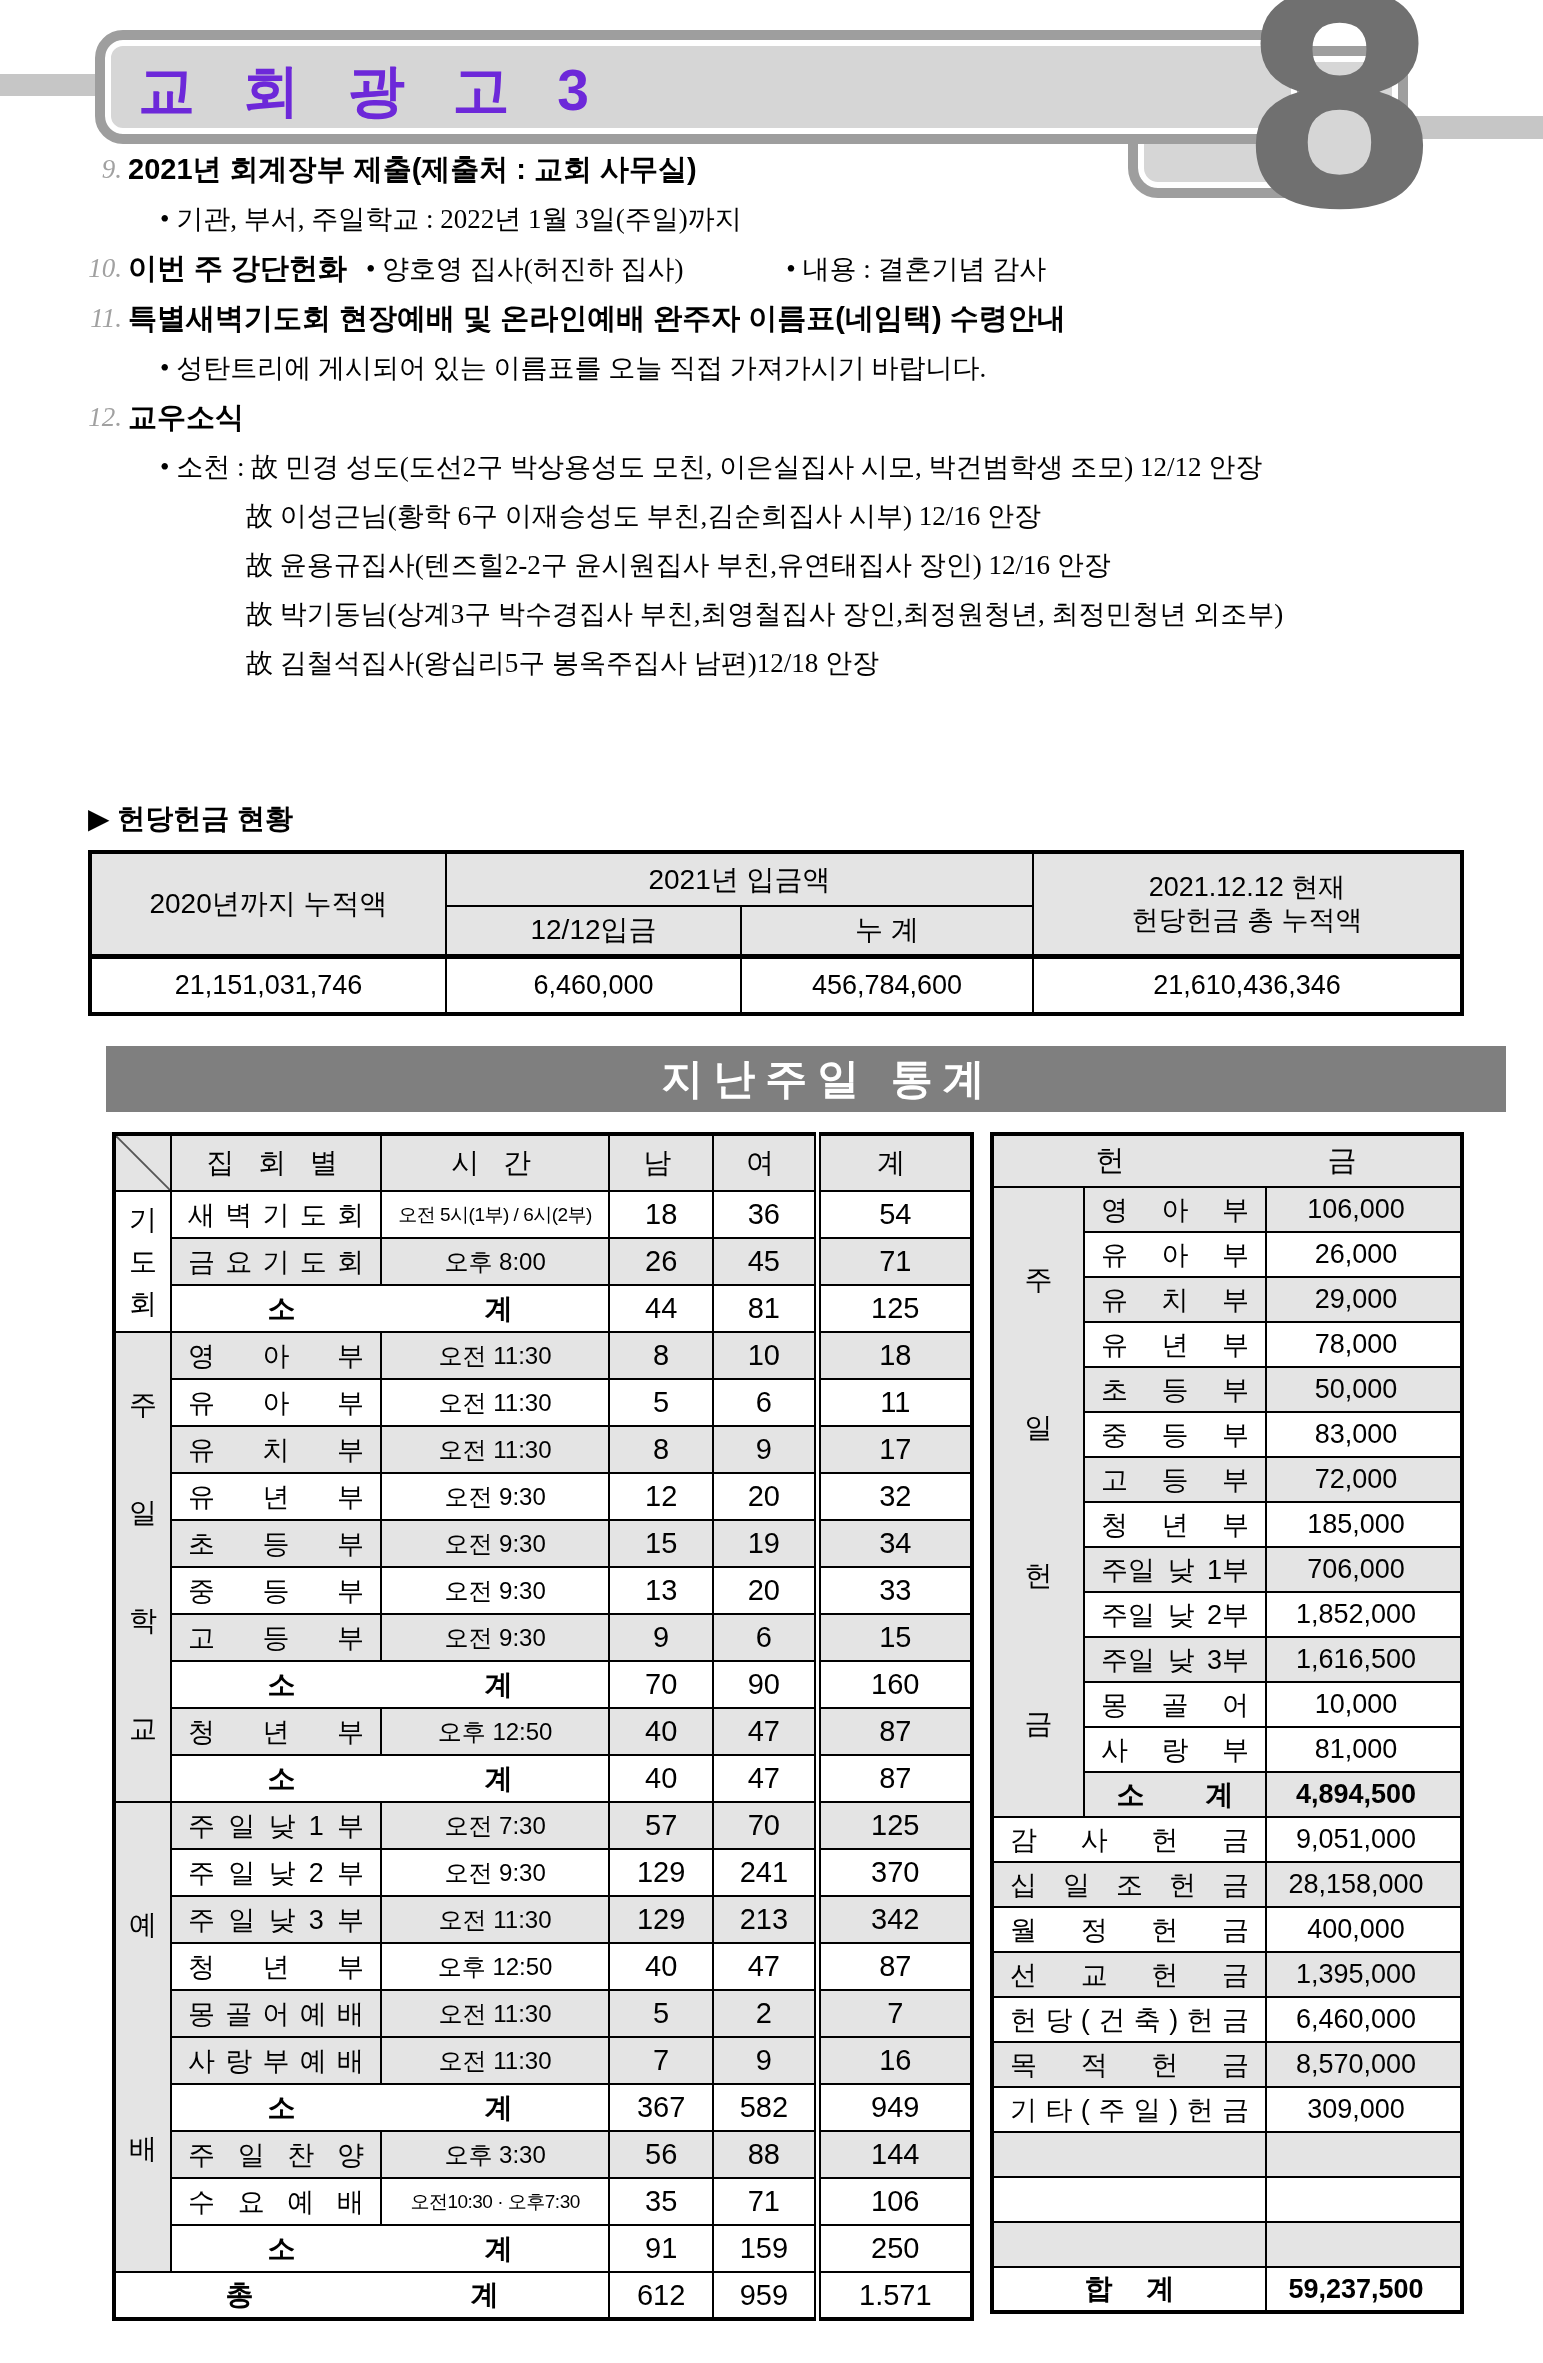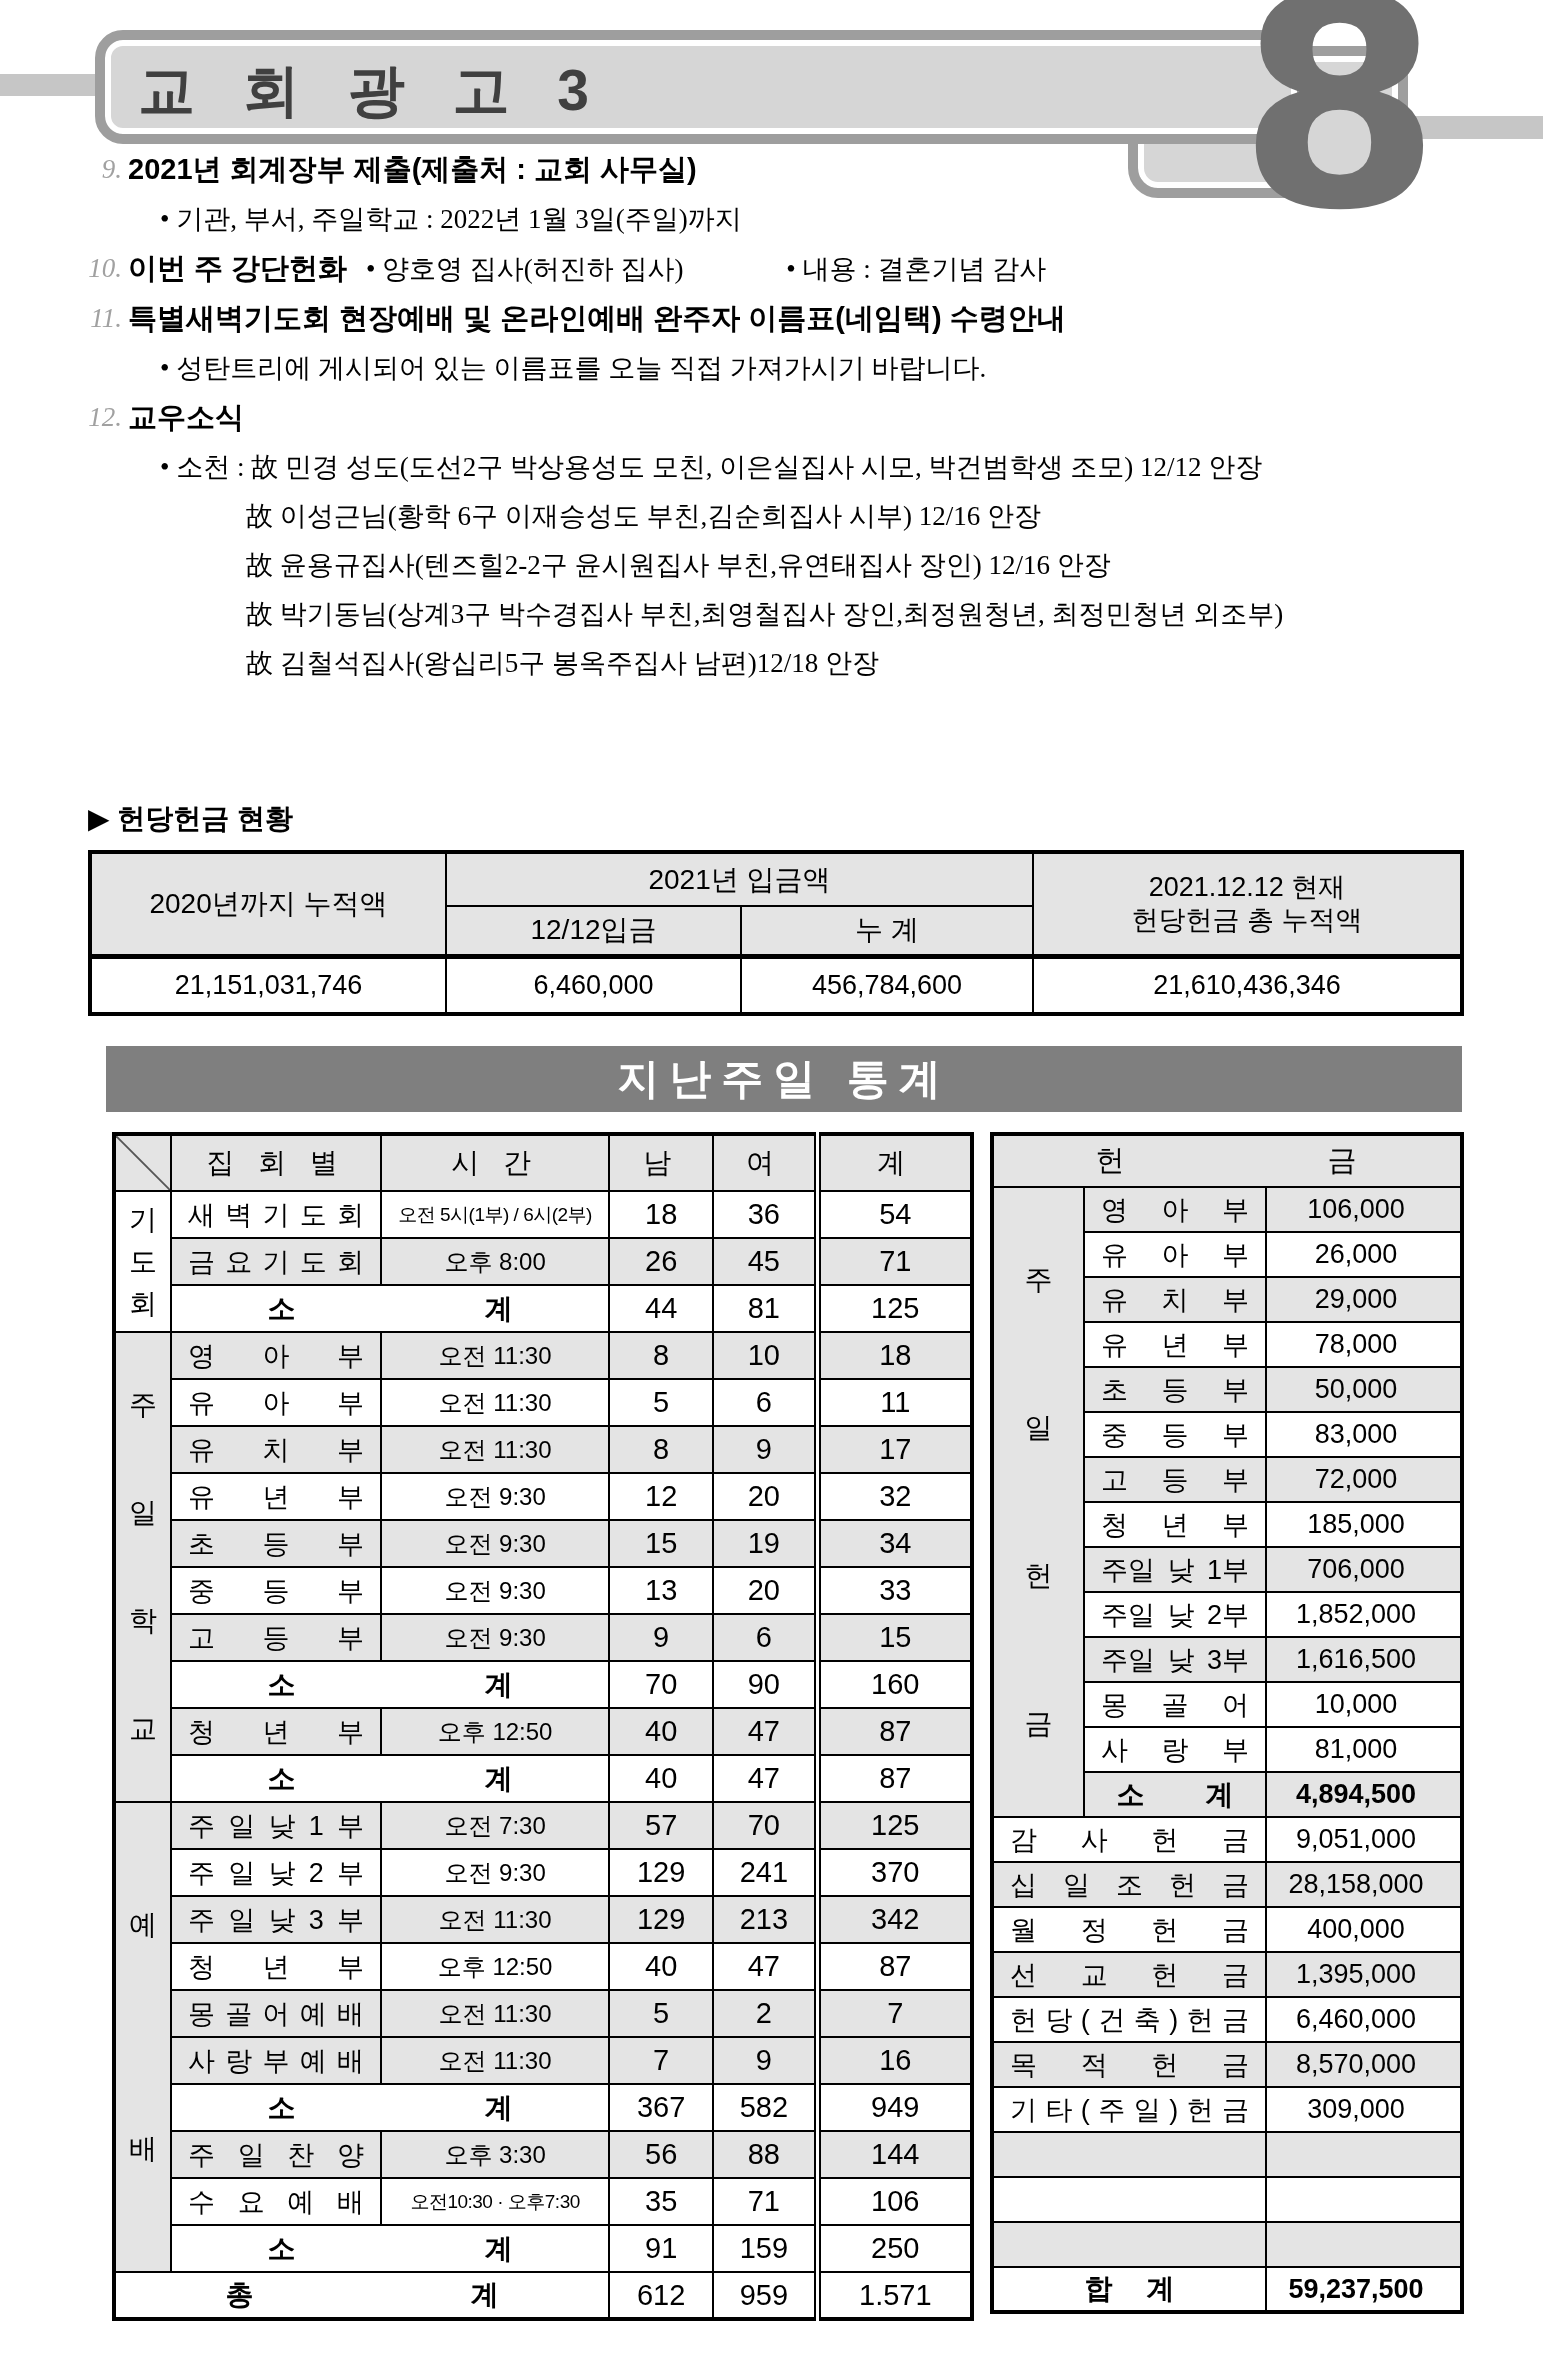--- a/index.html
+++ b/index.html
@@ -9,21 +9,21 @@
   
   .bar-left{position:absolute;left:0;top:74px;width:102px;height:22px;background:#c6c6c6;z-index:1;}
   .box-b{position:absolute;left:1128px;top:46px;width:280px;height:152px;box-sizing:border-box;
          border:10px solid #9e9e9e;border-radius:30px;background:#d6d6d6;
          box-shadow:inset 0 0 0 6px #ffffff;z-index:2;}
   .bar-right{position:absolute;left:1396px;top:116px;width:147px;height:23px;background:#c6c6c6;z-index:3;}
   .box-a{position:absolute;left:95px;top:30px;width:1212px;height:114px;box-sizing:border-box;
          border:10px solid #9e9e9e;border-radius:28px;background:#d6d6d6;
          box-shadow:inset 0 0 0 6px #ffffff;z-index:4;}
   .hdr-title{position:absolute;left:138px;top:53px;z-index:5;font-size:57px;font-weight:bold;
-             letter-spacing:16px;color:#404040;}
+             letter-spacing:16px;color:#6d28d9;}
   .page-num{position:absolute;left:1238px;top:-42px;z-index:6;font-size:292px;line-height:292px;
             font-weight:bold;color:#707070;font-family:"DejaVu Sans","Liberation Sans",sans-serif;}
 
   
   .ann{position:absolute;left:88px;top:152px;width:1380px;font-size:27px;}
   .ann-line{position:relative;padding-left:40px;margin-bottom:14px;line-height:35px;
             font-family:"Liberation Serif","DejaVu Serif",serif;}
   .ann-line .no{position:absolute;left:-6px;top:0;width:40px;text-align:right;color:#a1a1a1;
                 font-style:italic;font-size:27px;font-family:"Liberation Serif","DejaVu Serif",serif;}
   .ann-title{font-weight:bold;font-size:29px;font-family:"Liberation Sans","DejaVu Sans",sans-serif;}
@@ -41,21 +41,21 @@
   .ded td{border:2px solid #000;text-align:center;vertical-align:middle;}
   .ded .h{background:#e4e4e4;font-size:28px;}
   .ded tr.r1{height:54px;} .ded tr.r2{height:50px;} .ded tr.r3{height:58px;}
   .ded .thick{border-top:5px solid #000;}
   .ded .val{font-size:27px;background:#fff;}
   .ded .two{line-height:33px;font-size:27px;}
 
   
   .banner{position:absolute;left:106px;top:1046px;width:1356px;height:66px;background:#7f7f7f;
           color:#fff;font-size:42px;font-weight:bold;letter-spacing:10px;text-align:center;
-          line-height:66px;}
+          line-height:66px;padding-left:44px;}
 
   
   .stat{border-collapse:collapse;table-layout:fixed;border:4px solid #000;position:absolute;top:1132px;}
   .stat td{border:2px solid #000;text-align:center;vertical-align:middle;overflow:hidden;}
   .shade{background:#e4e4e4;}
   .att{left:112px;width:862px;}
   .att tr{height:47px;} .att tr.hdr{height:53px;background:#e4e4e4;font-size:28px;}
   .att .hdr td{letter-spacing:8px;}
   .diag{padding:0;} .diag svg{display:block;width:100%;height:100%;}
   .jlabel{text-align:justify;text-align-last:justify;padding:0 16px;font-size:27px;}

